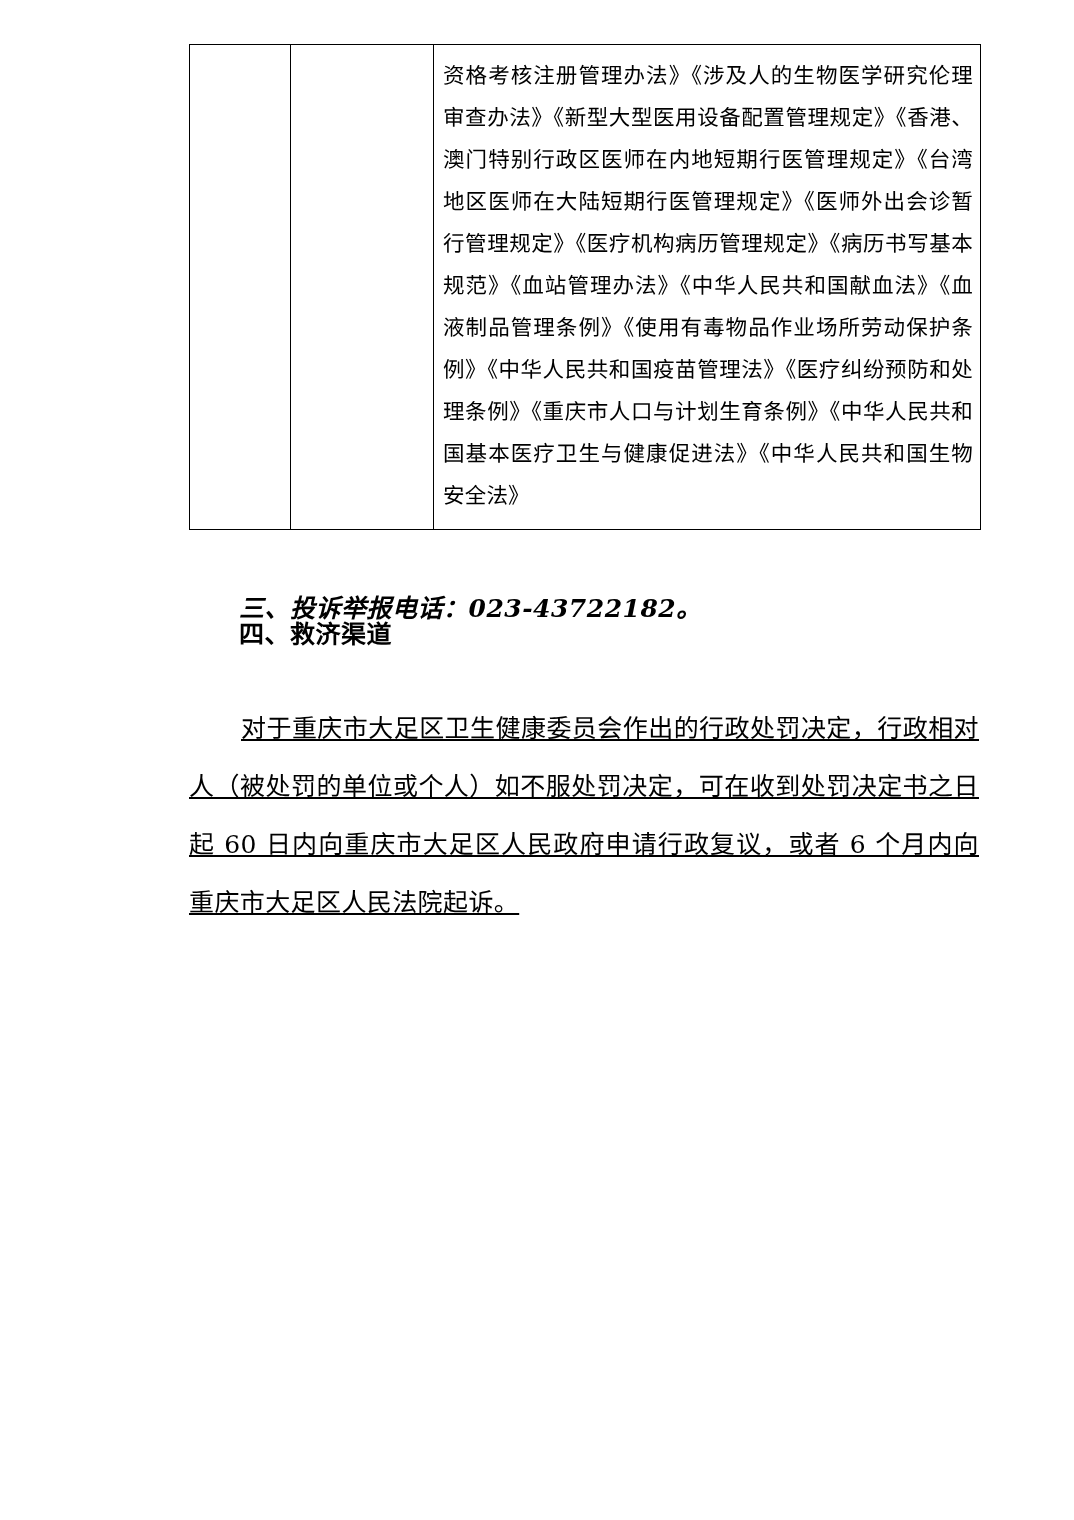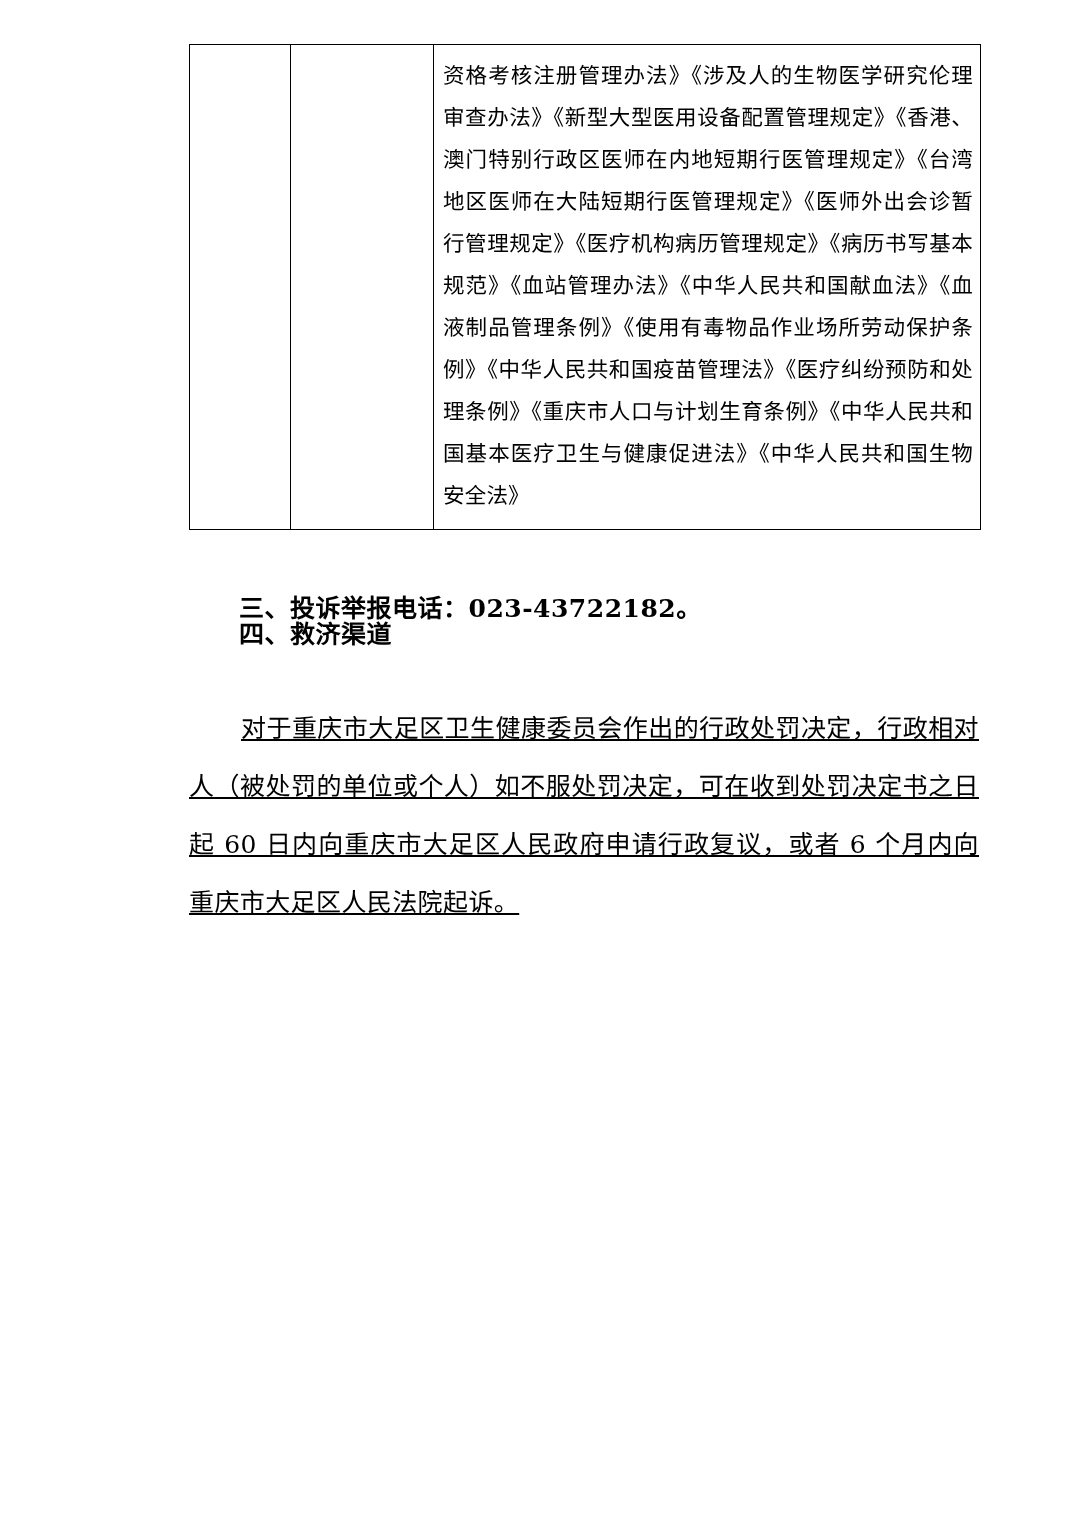--- a/index.html
+++ b/index.html
@@ -73,21 +73,21 @@
     font-family: "DejaVu Serif", "Liberation Serif", serif;
     font-size: 25px;
     line-height: 58px;
     text-align: justify;
     text-justify: inter-ideograph;
     text-indent: 52px;
     letter-spacing: 0.4px;
     text-decoration: underline;
   }
 
-  #sec-complaint { top: 586px; }
+  #sec-complaint { top: 586px; font-style: italic; }
   #sec-relief-heading { top: 612px; }
   #sec-relief-body { top: 700px; }
 </style>
 </head>
 <body>
 
 <div class="page">
 
   <div class="table-wrap">
     <table class="doc-table">

